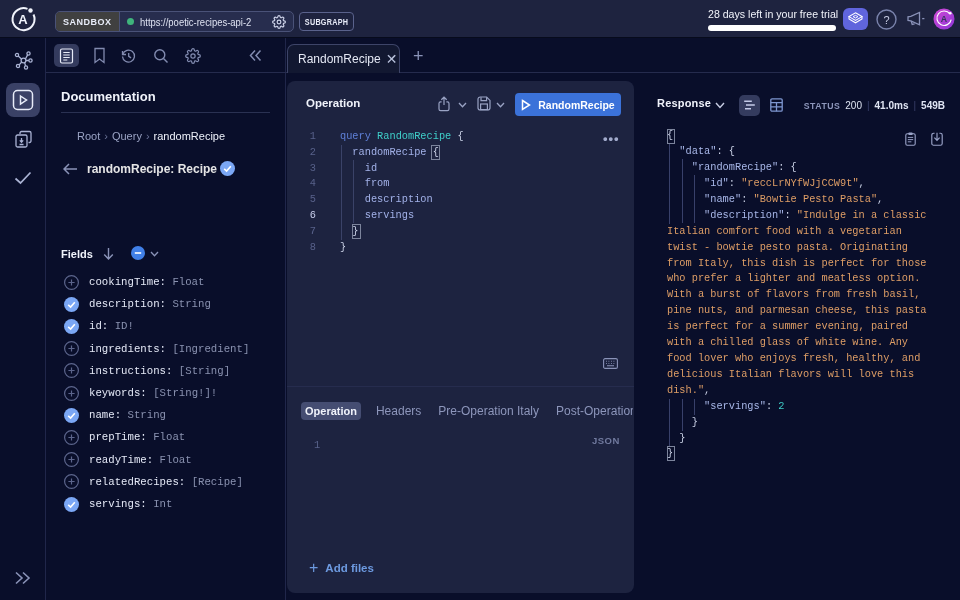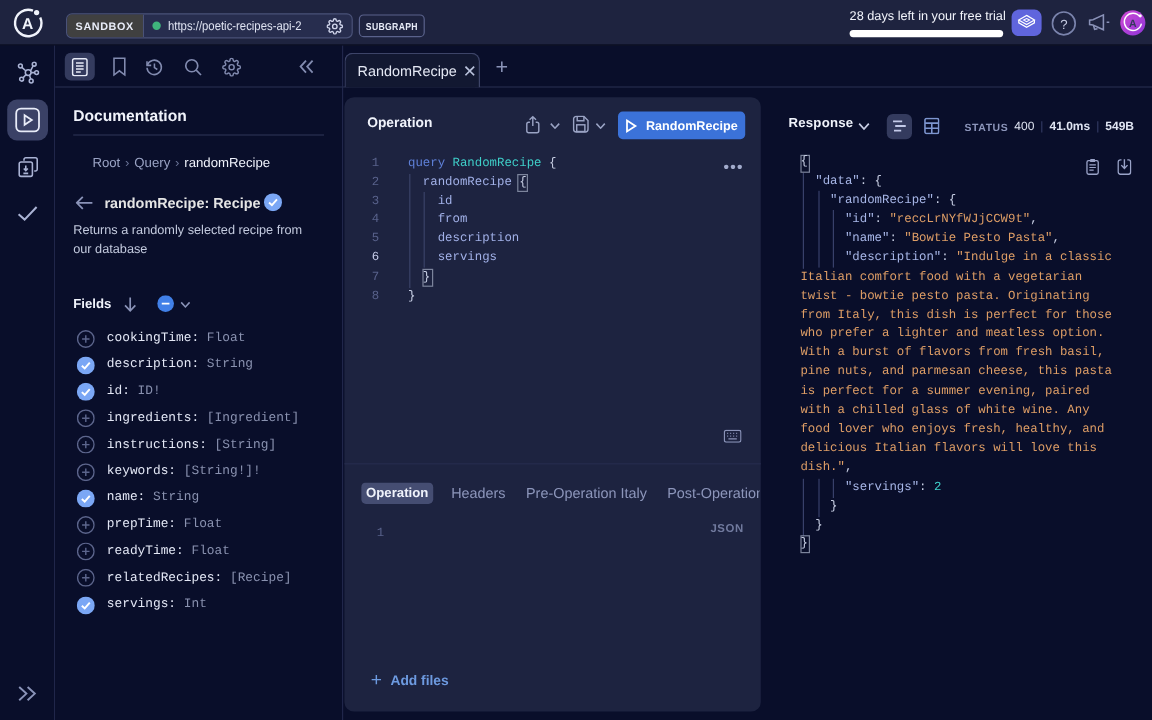--- a/index.html
+++ b/index.html
@@ -205,21 +205,20 @@
     <div class="sep"></div>
     <div id="crumb">Root<span class="c">›</span>Query<span class="c">›</span><b>randomRecipe</b></div>
     <svg id="backarrow" class="abs" style="left:17px;top:125px" width="15" height="12" viewBox="0 0 15 12" fill="none" stroke="#8a93b8" stroke-width="1.5">
       <path d="M14 6 H1.5 M6 1 L1 6 L6 11"></path>
     </svg>
     <div id="fieldhead">randomRecipe:&nbsp;Recipe</div>
     <svg class="abs" style="left:174px;top:123px" width="15" height="15" viewBox="0 0 15 15">
       <circle cx="7.5" cy="7.5" r="7.5" fill="#7ba7f5"></circle>
       <path d="M4.2 7.8 L6.6 10 L10.8 5.2" fill="none" stroke="#ffffff" stroke-width="1.6"></path>
     </svg>
-    <div id="typedesc">Returns a randomly selected recipe from our database</div>
     <div id="fieldstitle">Fields</div>
     <svg class="abs" style="left:57px;top:209px" width="11" height="13" viewBox="0 0 11 13" fill="none" stroke="#8a93b8" stroke-width="1.4">
       <path d="M5.5 1 V11.5 M1.2 7.5 L5.5 12 L9.8 7.5"></path>
     </svg>
     <svg class="abs" style="left:85px;top:208px" width="14" height="14" viewBox="0 0 14 14">
       <circle cx="7" cy="7" r="7" fill="#4180e8"></circle>
       <path d="M3.8 7 H10.2" stroke="#fff" stroke-width="1.6"></path>
     </svg>
     <svg class="abs" style="left:104px;top:213px" width="9" height="6" viewBox="0 0 9 6" fill="none" stroke="#8a93b8" stroke-width="1.3">
       <path d="M1 1 L4.5 4.8 L8 1"></path>
@@ -384,21 +383,21 @@
     <div id="respico1"></div>
     <svg class="abs" style="left:108px;top:26px" width="13" height="13" viewBox="0 0 13 13" fill="none" stroke="#c3cae8" stroke-width="1.5">
       <path d="M1.2 2.2 h7.6 M3 6 h8.8 M2 9.8 h6"></path>
     </svg>
     <svg class="abs" style="left:135px;top:25px" width="13" height="14" viewBox="0 0 13 14" fill="none" stroke="#7e96d0" stroke-width="1.3">
       <rect x="0.8" y="0.8" width="11.4" height="12.4" rx="1.2"></rect>
       <path d="M0.8 4.6 H12.2 M6.5 4.6 V13.2 M0.8 8.9 H12.2"></path>
     </svg>
     <div id="rstat">
         <span class="lbl">STATUS</span>
-        <span>400</span>
+        <span>200</span>
         <span class="sep2">|</span>
         <b>41.0ms</b>
         <span class="sep2">|</span>
         <b>549B</b>
       </div>
 
     <svg class="abs" style="left:270px;top:59px" width="11" height="14" viewBox="0 0 11 14" fill="none" stroke="#9aa3c8" stroke-width="1.1">
       <rect x="0.8" y="1.8" width="9.4" height="11.4" rx="1.4"></rect>
       <rect x="3.4" y="0.6" width="4.2" height="2.4" rx="0.7" fill="#9aa3c8" stroke="none"></rect>
       <path d="M2.8 5.4 h5.4 M2.8 7.6 h5.4 M2.8 9.8 h3.6" stroke-width="0.95"></path>

